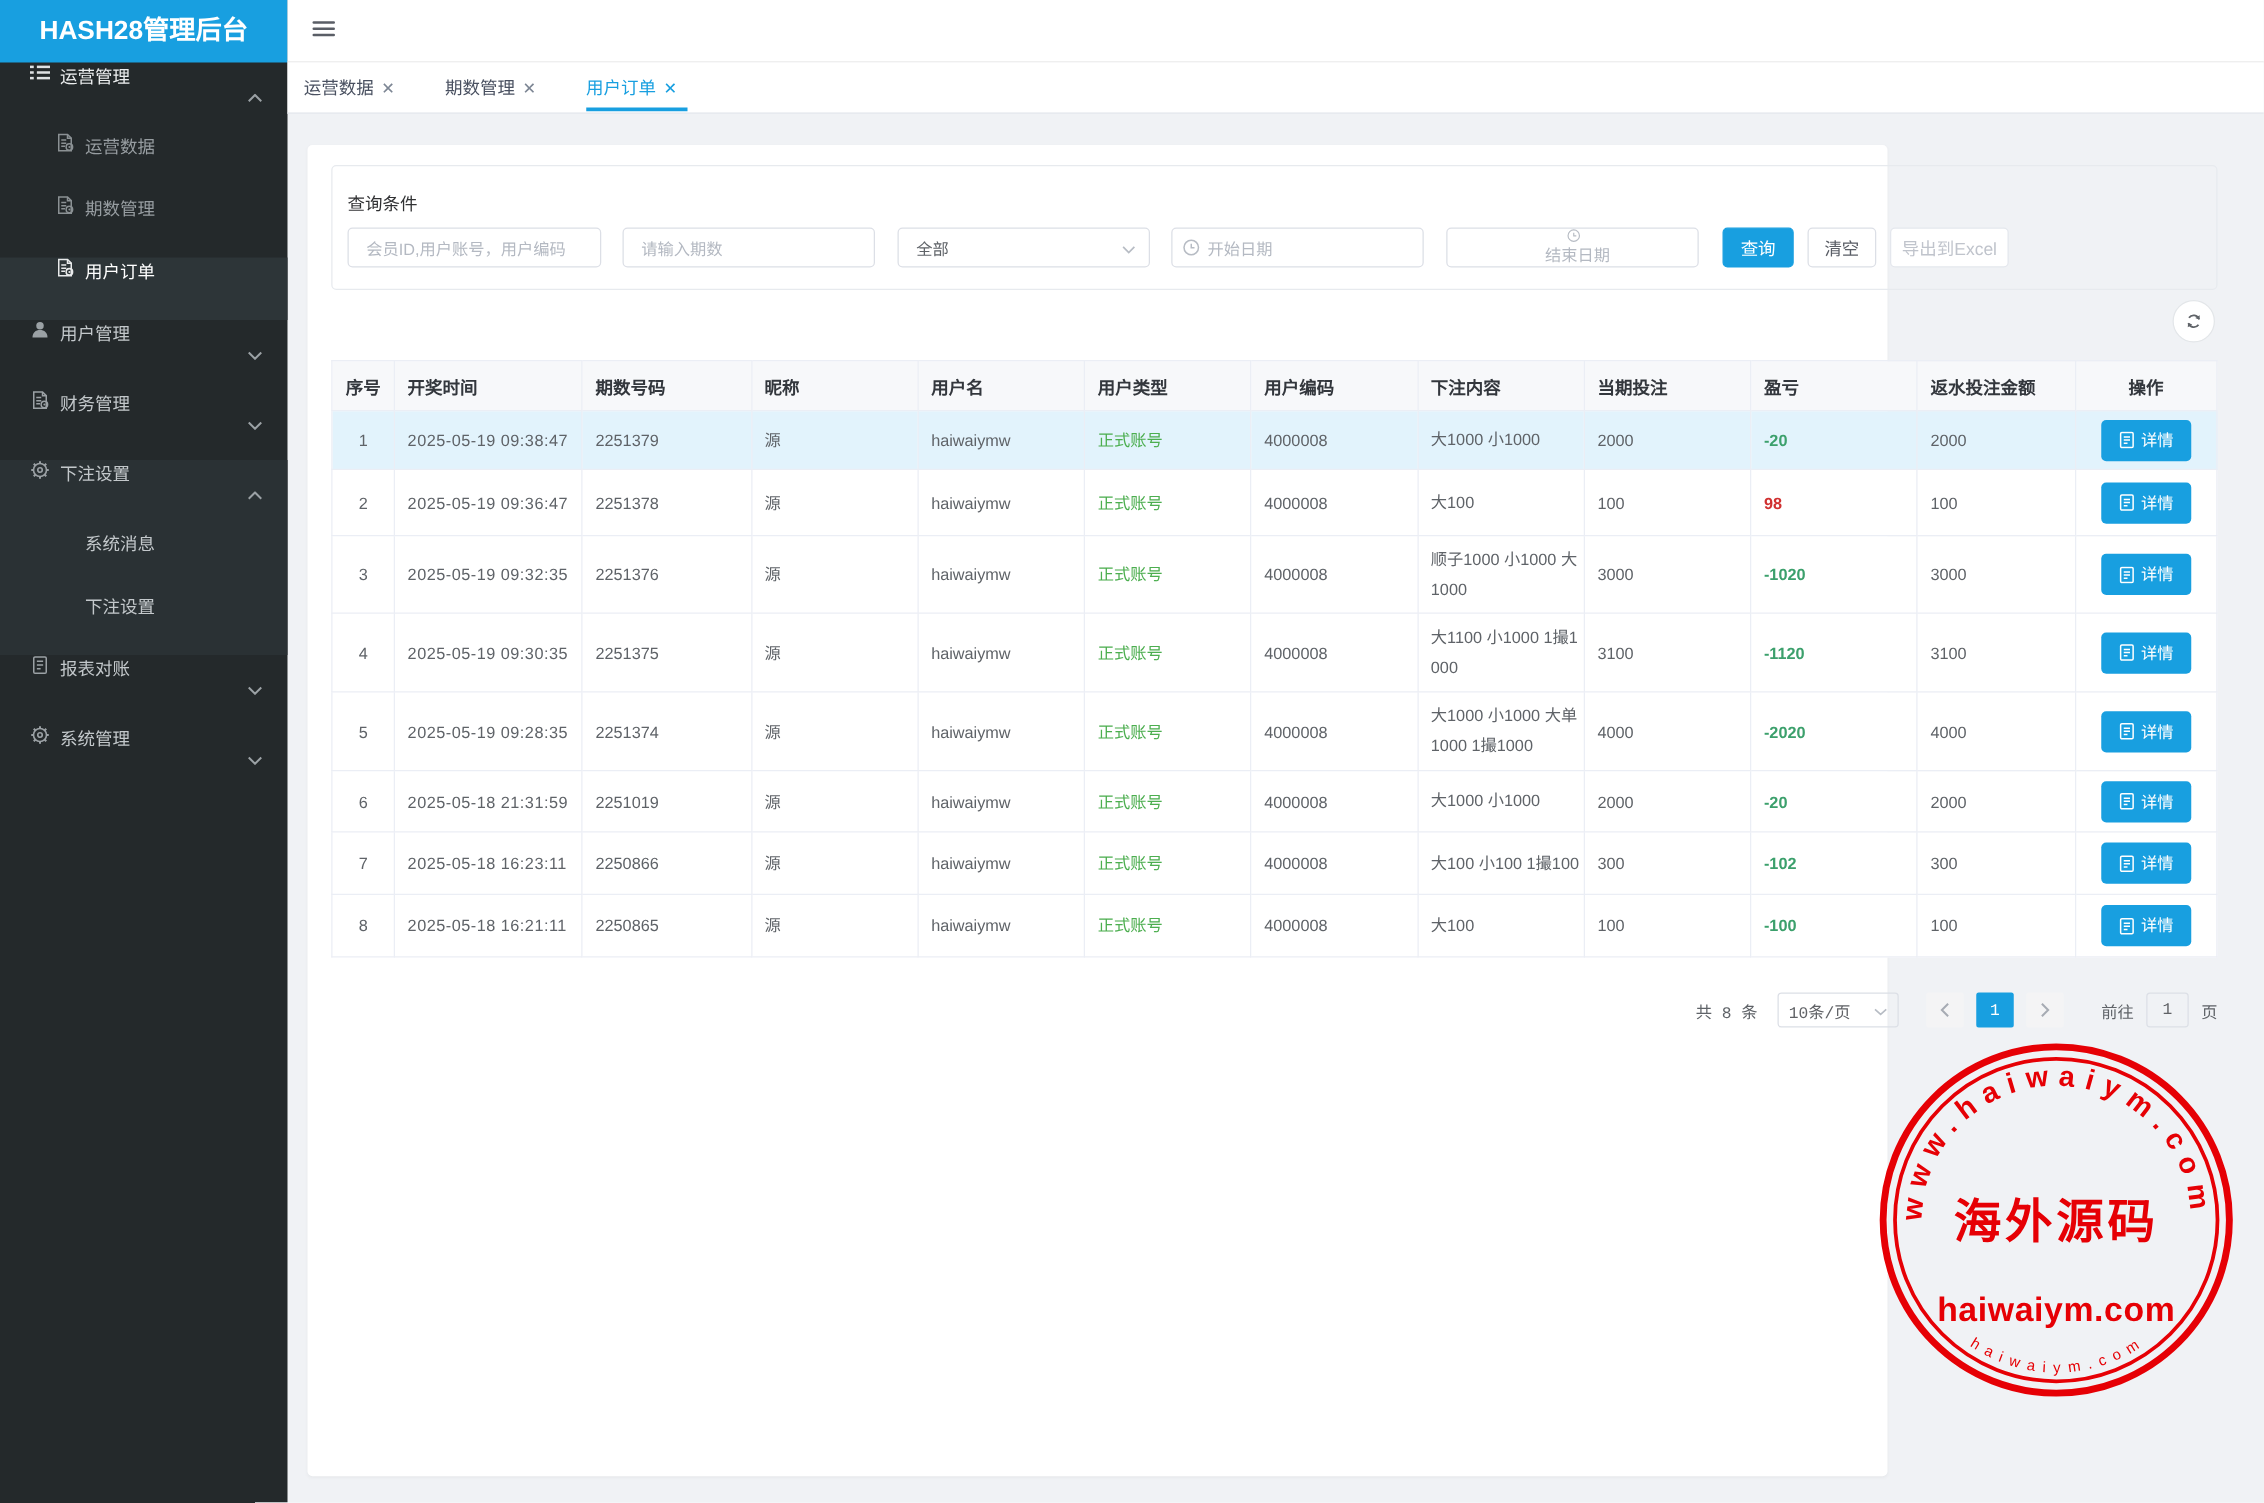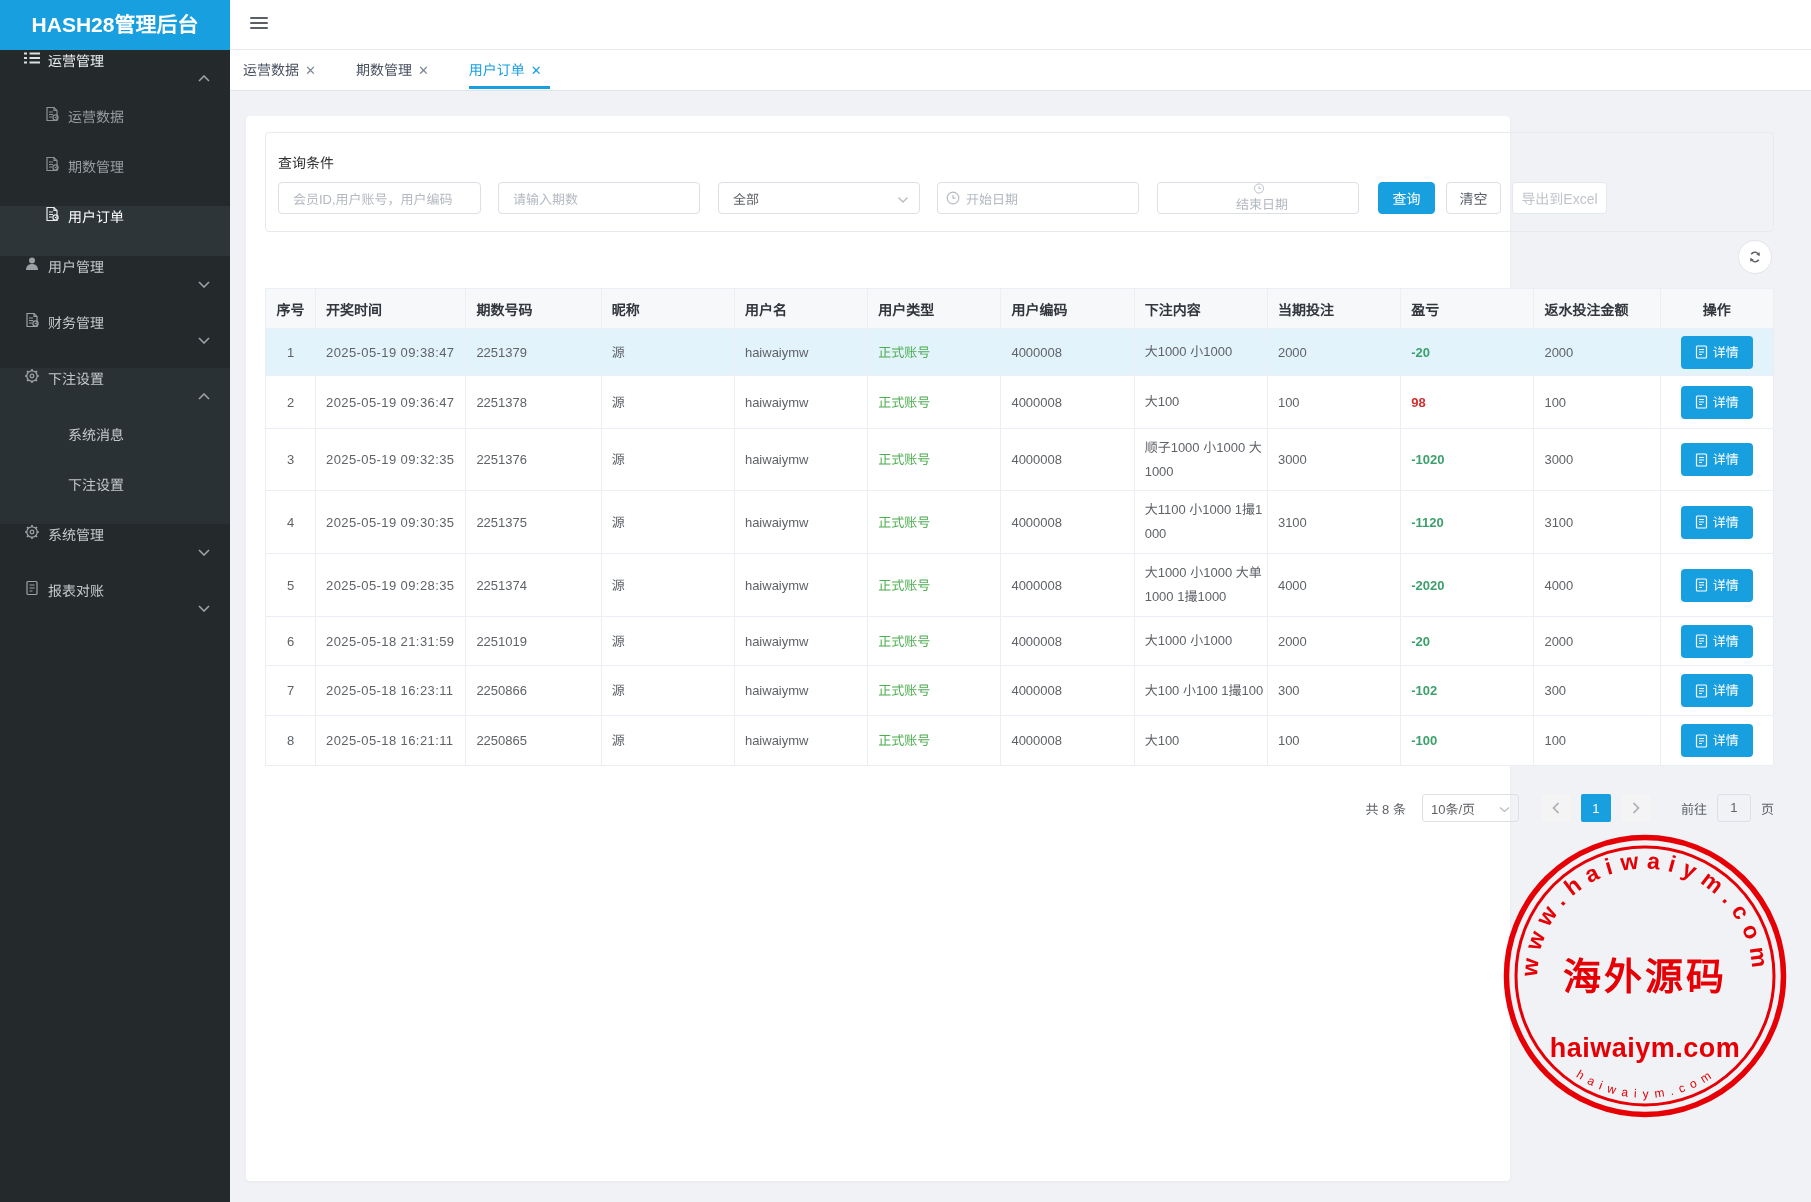--- a/index.html
+++ b/index.html
@@ -54,21 +54,21 @@
 table.grid td{padding:0 10px;border:1px solid #ebeef5;background:#fff;line-height:23px;white-space:nowrap;}
 table.grid td:nth-child(2){letter-spacing:0.4px;}
 table.grid td.bet{white-space:normal;word-break:break-all;padding:0 3px 0 10px;line-height:24px;}
 table.grid .ctr{text-align:center;}
 tr.hl td{background:#e2f3fc;}
 .green{color:#3ca06c;font-weight:bold;}
 .red{color:#d03030;font-weight:bold;}
 .ok{color:#4cae4f;}
 .dbtn{display:inline-flex;align-items:center;justify-content:center;width:72px;height:33px;background:#189fe0;border-radius:4px;color:#fff;font-size:13px;gap:5px;}
 
-.pager{position:absolute;left:0;top:506px;width:1509px;height:28px;display:flex;justify-content:flex-end;align-items:center;font-size:13px;color:#5f6368;}
+.pager{position:absolute;left:0;top:506px;width:1509px;height:28px;display:flex;justify-content:flex-end;align-items:center;font-size:13px;color:#5f6368;font-family:Liberation Mono, monospace;}
 .pgsel{width:97px;height:28px;border:1px solid #dcdfe6;border-radius:3px;position:relative;display:flex;align-items:center;padding-left:8px;color:#606266;}
 .pbtn{width:30px;height:28px;background:#f4f4f5;border-radius:2px;display:flex;align-items:center;justify-content:center;color:#a6abb3;}
 .pbtn.cur{background:#189fe0;color:#fff;font-size:13px;}
 .jump{display:flex;align-items:center;}
 .jinput{width:34px;height:28px;border:1px solid #dcdfe6;border-radius:3px;text-align:center;line-height:26px;margin:0 10px;color:#606266;}
 </style>
 </head>
 <body>
 <div id="app">
 
@@ -170,41 +170,41 @@
           </div>
         <div class="mi sub2">
             <span class="txt">系统消息</span>
           </div>
         <div class="mi sub2">
             <span class="txt">下注设置</span>
           </div>
       </div>
       <div class="mi root">
           <svg class="micon" viewBox="0 0 16 16">
+            <g stroke="#9ba1a5" fill="none" stroke-width="1.2">
+              <rect x="3" y="1.5" width="10" height="13" rx="1"></rect>
+              <path d="M5.5 5 h5 M5.5 8 h5 M5.5 11 h3"></path>
+            </g>
+          </svg>
+          <span class="txt">报表对账</span>
+          <svg class="chev" width="12" height="7" viewBox="0 0 12 7">
+            <path d="M1 1 L6 6 L11 1" stroke="#9ba1a5" stroke-width="1.6" fill="none"></path>
+          </svg>
+        </div>
+      <div class="mi root">
+          <svg class="micon" viewBox="0 0 16 16">
             <g fill="none" stroke="#9ba1a5" stroke-width="1.3">
               <circle cx="8" cy="8" r="5.2"></circle>
               <circle cx="8" cy="8" r="1.8"></circle>
             </g>
             <g stroke="#9ba1a5" stroke-width="1.6">
               <path d="M8 1 v2 M8 13 v2 M1 8 h2 M13 8 h2 M3 3 l1.4 1.4 M11.6 11.6 l1.4 1.4 M13 3 l-1.4 1.4 M4.4 11.6 L3 13"></path>
             </g>
           </svg>
           <span class="txt">系统管理</span>
-          <svg class="chev" width="12" height="7" viewBox="0 0 12 7">
-            <path d="M1 1 L6 6 L11 1" stroke="#9ba1a5" stroke-width="1.6" fill="none"></path>
-          </svg>
-        </div>
-      <div class="mi root">
-          <svg class="micon" viewBox="0 0 16 16">
-            <g stroke="#9ba1a5" fill="none" stroke-width="1.2">
-              <rect x="3" y="1.5" width="10" height="13" rx="1"></rect>
-              <path d="M5.5 5 h5 M5.5 8 h5 M5.5 11 h3"></path>
-            </g>
-          </svg>
-          <span class="txt">报表对账</span>
           <svg class="chev" width="12" height="7" viewBox="0 0 12 7">
             <path d="M1 1 L6 6 L11 1" stroke="#9ba1a5" stroke-width="1.6" fill="none"></path>
           </svg>
         </div>
     </div>
   </div>
 
   <div class="topbar">
     <div class="hamb">
         <span></span>

